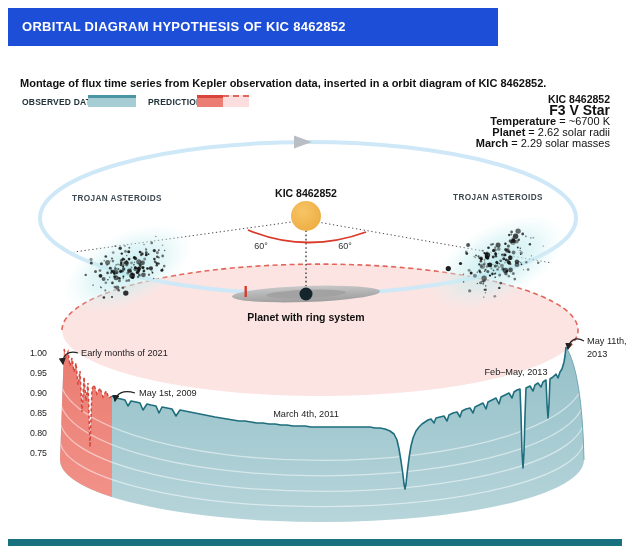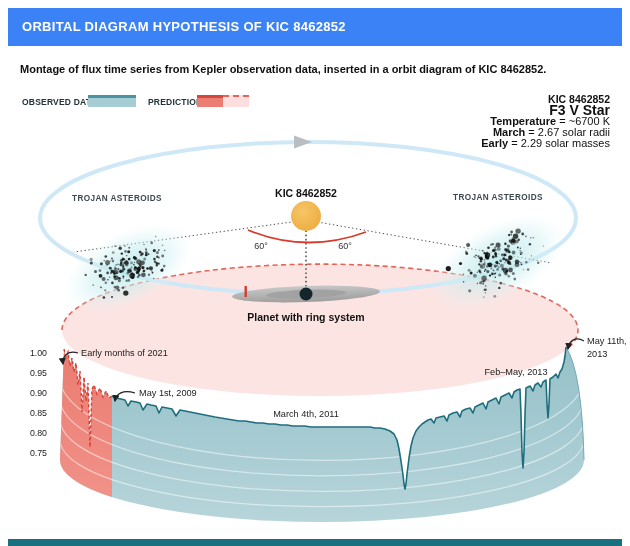--- a/index.html
+++ b/index.html
@@ -1,21 +1,21 @@
 <!DOCTYPE html>
 <html><head>
 <meta charset="utf-8">
 <style>
   html,body{margin:0;padding:0;background:#fff;}
   #stage{position:relative;width:630px;height:546px;background:#fff;overflow:hidden;
          font-family:"Liberation Sans",sans-serif;}
-  .hdr{position:absolute;left:8px;top:8px;width:614px;height:38px;background:#3b82f6;}
+  .hdr{position:absolute;left:8px;top:8px;width:490px;height:38px;background:#1d4ed8;}
   .hdr span{display:block;line-height:38px;padding-left:14px;color:#fff;font-weight:bold;
             font-size:13px;letter-spacing:.3px;}
-  .sub{position:absolute;left:20px;top:63px;width:590px;font-size:11px;font-weight:bold;color:#101010;}
+  .sub{position:absolute;left:20px;top:77px;width:590px;font-size:11px;font-weight:bold;color:#101010;}
   .leg-lab{position:absolute;font-size:8.5px;font-weight:bold;color:#22333a;letter-spacing:.2px;top:97px;}
   .leg-obs-lab{left:22px;} .leg-pred-lab{left:148px;}
   .sw-obs{position:absolute;left:88px;top:95px;width:48px;height:12px;background:#a5cdd3;
           border-top:3px solid #4b94a4;box-sizing:border-box;}
   .sw-pred{position:absolute;left:197px;top:95px;width:52px;height:12px;display:flex;}
   .sw-pred .solid{width:26px;height:12px;background:#eb7d72;border-top:3px solid #d8453a;box-sizing:border-box;}
   .sw-pred .light{width:26px;height:12px;background:#fbdedd;border-top:2px dashed #e2655c;box-sizing:border-box;}
   .info{position:absolute;right:20px;top:93px;text-align:right;color:#111;}
   .info .nm{font-size:10.5px;font-weight:bold;line-height:12px;}
   .info .tp{font-size:14px;font-weight:bold;line-height:11px;}
@@ -459,18 +459,18 @@
   <div class="leg-lab leg-pred-lab">PREDICTION</div>
   <div class="sw-pred">
     <span class="solid"></span>
     <span class="light"></span>
   </div>
 
   <div class="info">
     <div class="nm">KIC 8462852</div>
     <div class="tp">F3 V Star</div>
     <div class="row"><b>Temperature</b><span> = ~6700 K</span></div>
-    <div class="row"><b>March</b><span> = 2.67 solar radii</span></div>
-    <div class="row"><b>Early</b><span> = 2.29 solar masses</span></div>
+    <div class="row"><b>Planet</b><span> = 2.62 solar radii</span></div>
+    <div class="row"><b>March</b><span> = 2.29 solar masses</span></div>
   </div>
 
   <div class="ftr"></div>
 </div>
 
 </body></html>

